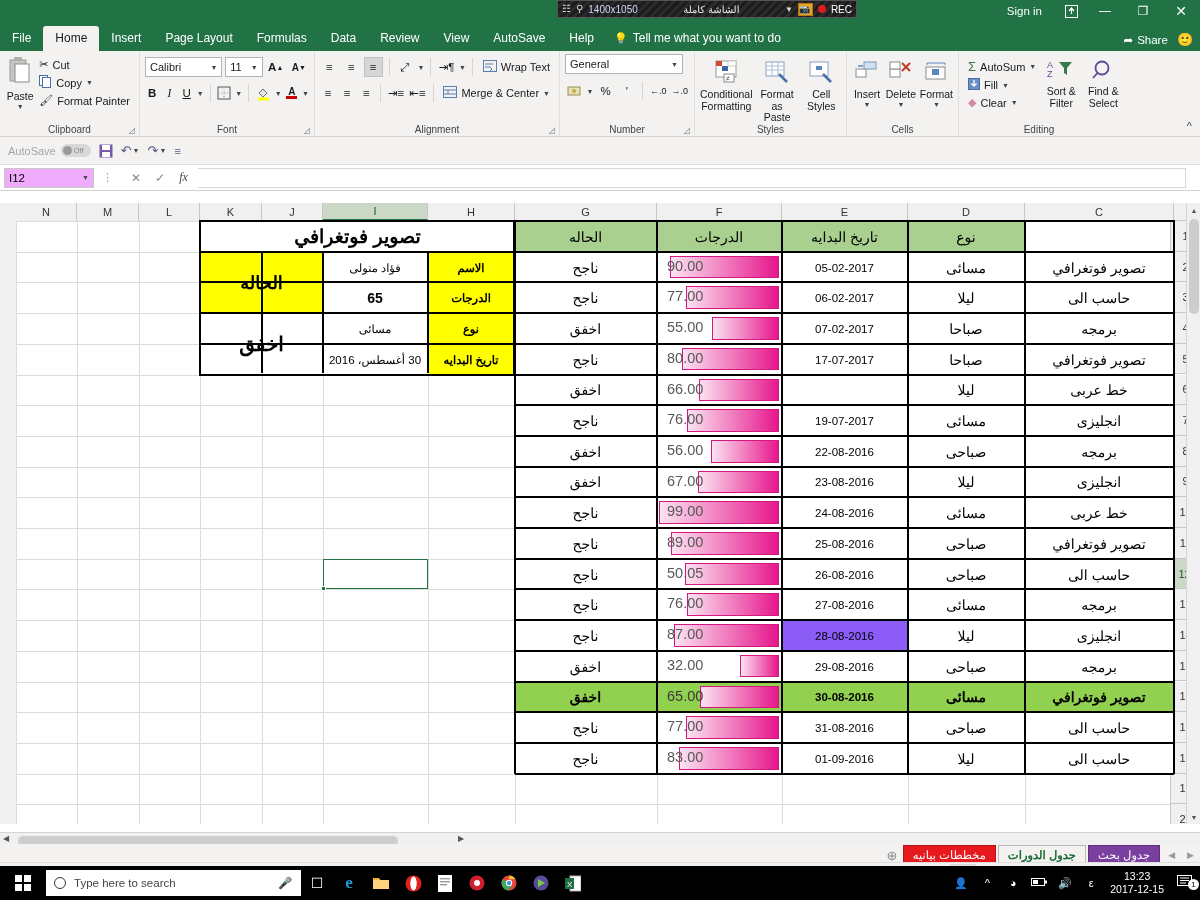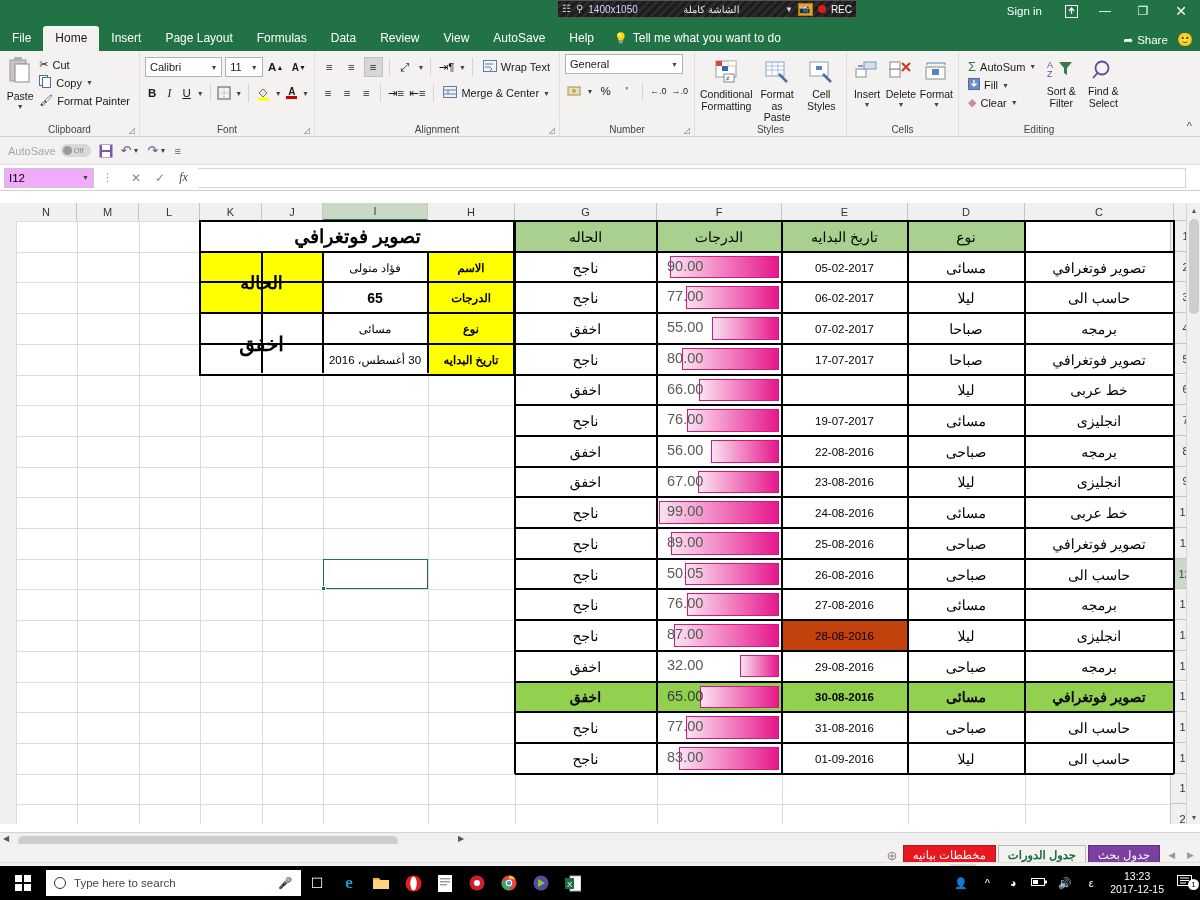--- a/index.html
+++ b/index.html
@@ -703,21 +703,21 @@
     <div class="cell" style="left: 1025px; top: 387.4px; width: 148px; height: 29.7px; background: rgb(255, 255, 255); direction: rtl; font-size: 14px;">برمجه</div>
     <div class="cell" style="left: 908px; top: 387.4px; width: 116px; height: 29.7px; background: rgb(255, 255, 255); direction: rtl; font-size: 14px;">مسائى</div>
     <div class="cell" style="left: 782px; top: 387.4px; width: 125px; height: 29.7px; background: rgb(255, 255, 255); font-size: 11.5px;">27-08-2016</div>
     <div class="cell" style="left: 515px; top: 387.4px; width: 141px; height: 29.7px; background: rgb(255, 255, 255); direction: rtl; font-size: 14px;">ناجح</div>
     <div class="cell" style="left: 657px; top: 387.4px; width: 124px; height: 29.7px; background: rgb(255, 255, 255); justify-content: flex-end; position: absolute;"></div>
     <div class="dbar" style="left: 687.04px; top: 390.4px; height: 22.7px; width: 91.96px;"></div>
     <div class="dval" style="left: 667px; top: 392.4px;">76.00</div>
     <div></div>
     <div class="cell" style="left: 1025px; top: 418.1px; width: 148px; height: 29.7px; background: rgb(255, 255, 255); direction: rtl; font-size: 14px;">انجليزى</div>
     <div class="cell" style="left: 908px; top: 418.1px; width: 116px; height: 29.7px; background: rgb(255, 255, 255); direction: rtl; font-size: 14px;">ليلا</div>
-    <div class="cell" style="left: 782px; top: 418.1px; width: 125px; height: 29.7px; background: #c2410c; font-size: 11.5px;">28-08-2016</div>
+    <div class="cell" style="left: 782px; top: 418.1px; width: 125px; height: 29.7px; background: #8b5cf6; font-size: 11.5px;">28-08-2016</div>
     <div class="cell" style="left: 515px; top: 418.1px; width: 141px; height: 29.7px; background: rgb(255, 255, 255); direction: rtl; font-size: 14px;">ناجح</div>
     <div class="cell" style="left: 657px; top: 418.1px; width: 124px; height: 29.7px; background: rgb(255, 255, 255); justify-content: flex-end; position: absolute;"></div>
     <div class="dbar" style="left: 673.73px; top: 421.1px; height: 22.7px; width: 105.27px;"></div>
     <div class="dval" style="left: 667px; top: 423.1px;">87.00</div>
     <div></div>
     <div class="cell" style="left: 1025px; top: 448.8px; width: 148px; height: 29.7px; background: rgb(255, 255, 255); direction: rtl; font-size: 14px;">برمجه</div>
     <div class="cell" style="left: 908px; top: 448.8px; width: 116px; height: 29.7px; background: rgb(255, 255, 255); direction: rtl; font-size: 14px;">صباحى</div>
     <div class="cell" style="left: 782px; top: 448.8px; width: 125px; height: 29.7px; background: rgb(255, 255, 255); font-size: 11.5px;">29-08-2016</div>
     <div class="cell" style="left: 515px; top: 448.8px; width: 141px; height: 29.7px; background: rgb(255, 255, 255); direction: rtl; font-size: 14px;">اخفق</div>
     <div class="cell" style="left: 657px; top: 448.8px; width: 124px; height: 29.7px; background: rgb(255, 255, 255); justify-content: flex-end; position: absolute;"></div>

